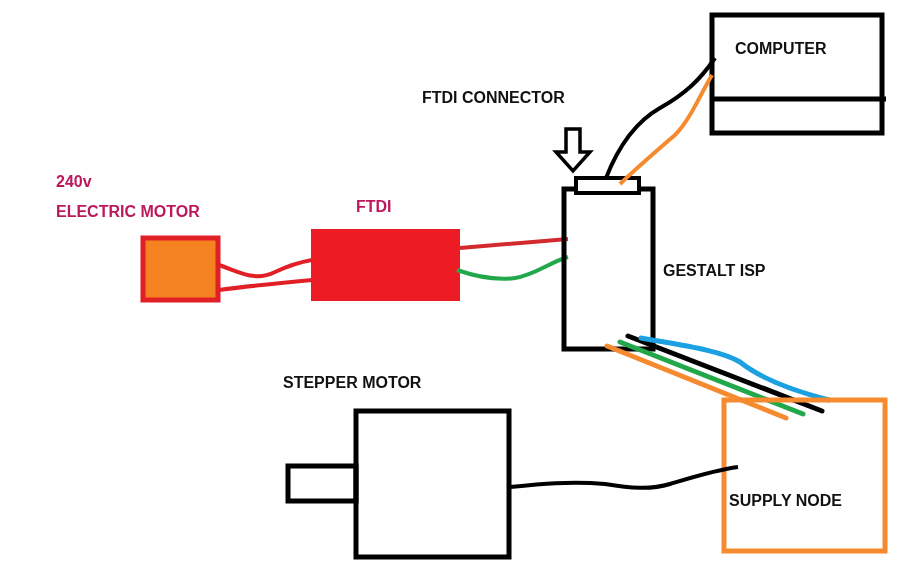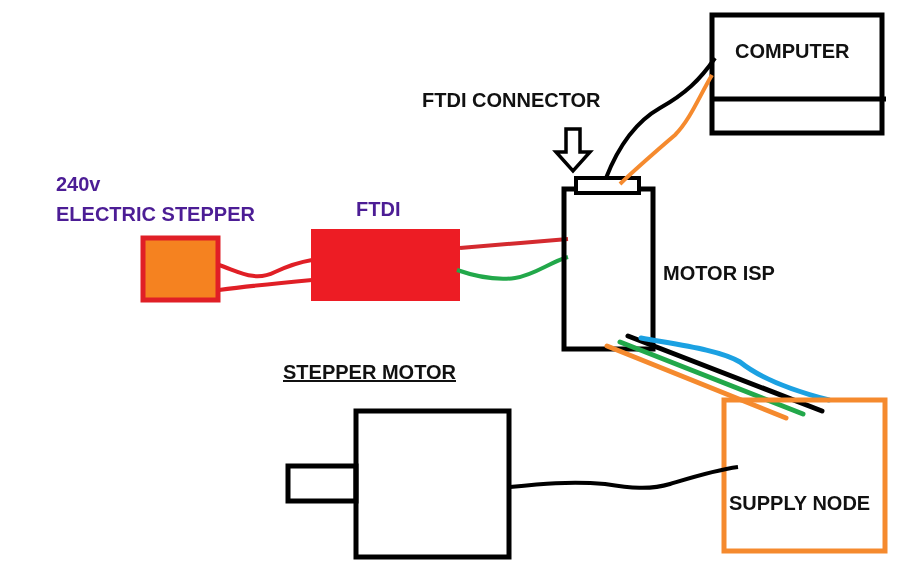--- a/index.html
+++ b/index.html
@@ -1,19 +1,19 @@
 <!DOCTYPE html>
 <html><head>
 <meta charset="utf-8">
 <style>
   html,body{margin:0;padding:0;background:#fff;}
   #canvas{position:relative;width:920px;height:578px;overflow:hidden;background:#fff;}
   svg{position:absolute;left:0;top:0;}
-  .lbl{position:absolute;font-family:"Liberation Sans",sans-serif;font-weight:bold;font-size:20px;white-space:nowrap;}
-  .red{color:#4c1d95;}
+  .lbl{position:absolute;font-family:"Liberation Sans",sans-serif;font-weight:bold;font-size:16px;white-space:nowrap;}
+  .red{color:#be185d;}
   .blk{color:#111;}
 </style>
 </head>
 <body>
 
 <div id="canvas">
   <svg width="920" height="578" viewBox="0 0 920 578">
 
     <rect x="143" y="238" width="75" height="62" fill="#f58220" stroke="#e01f26" stroke-width="5"></rect>
 
@@ -44,20 +44,20 @@
 
     <rect x="724" y="400" width="161" height="151" fill="none" stroke="#f58a2e" stroke-width="5"></rect>
 
     <rect x="356" y="411" width="153" height="146" fill="none" stroke="#000" stroke-width="5"></rect>
     <rect x="288" y="466" width="68" height="35" fill="none" stroke="#000" stroke-width="5"></rect>
 
     <path d="M510 487 C540 484 570 481 605 484 C630 488 650 490 670 484 C690 478 715 470 738 467" stroke="#000" stroke-width="4" fill="none"></path>
   </svg>
 
   <div class="lbl red" style="left:56px;top:173px;">240v</div>
-  <div class="lbl red" style="left:56px;top:203px;">ELECTRIC STEPPER</div>
+  <div class="lbl red" style="left:56px;top:203px;">ELECTRIC MOTOR</div>
   <div class="lbl red" style="left:356px;top:198px;">FTDI</div>
   <div class="lbl blk" style="left:422px;top:89px;">FTDI CONNECTOR</div>
   <div class="lbl blk" style="left:735px;top:40px;">COMPUTER</div>
-  <div class="lbl blk" style="left:663px;top:262px;">MOTOR ISP</div>
-  <div class="lbl blk" style="left:283px;top:361px;text-decoration:underline;">STEPPER MOTOR</div>
+  <div class="lbl blk" style="left:663px;top:262px;">GESTALT ISP</div>
+  <div class="lbl blk" style="left:283px;top:374px;">STEPPER MOTOR</div>
   <div class="lbl blk" style="left:729px;top:492px;">SUPPLY NODE</div>
 </div>
 
 </body></html>

